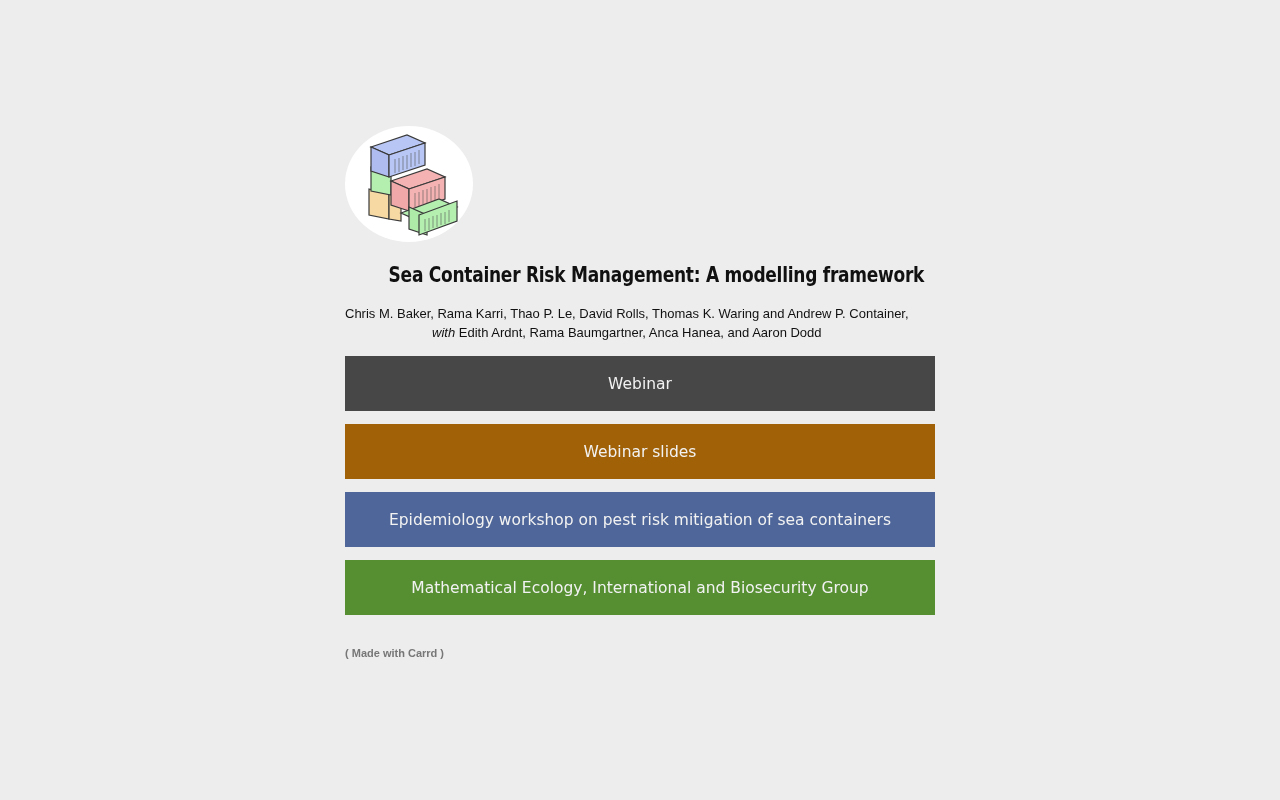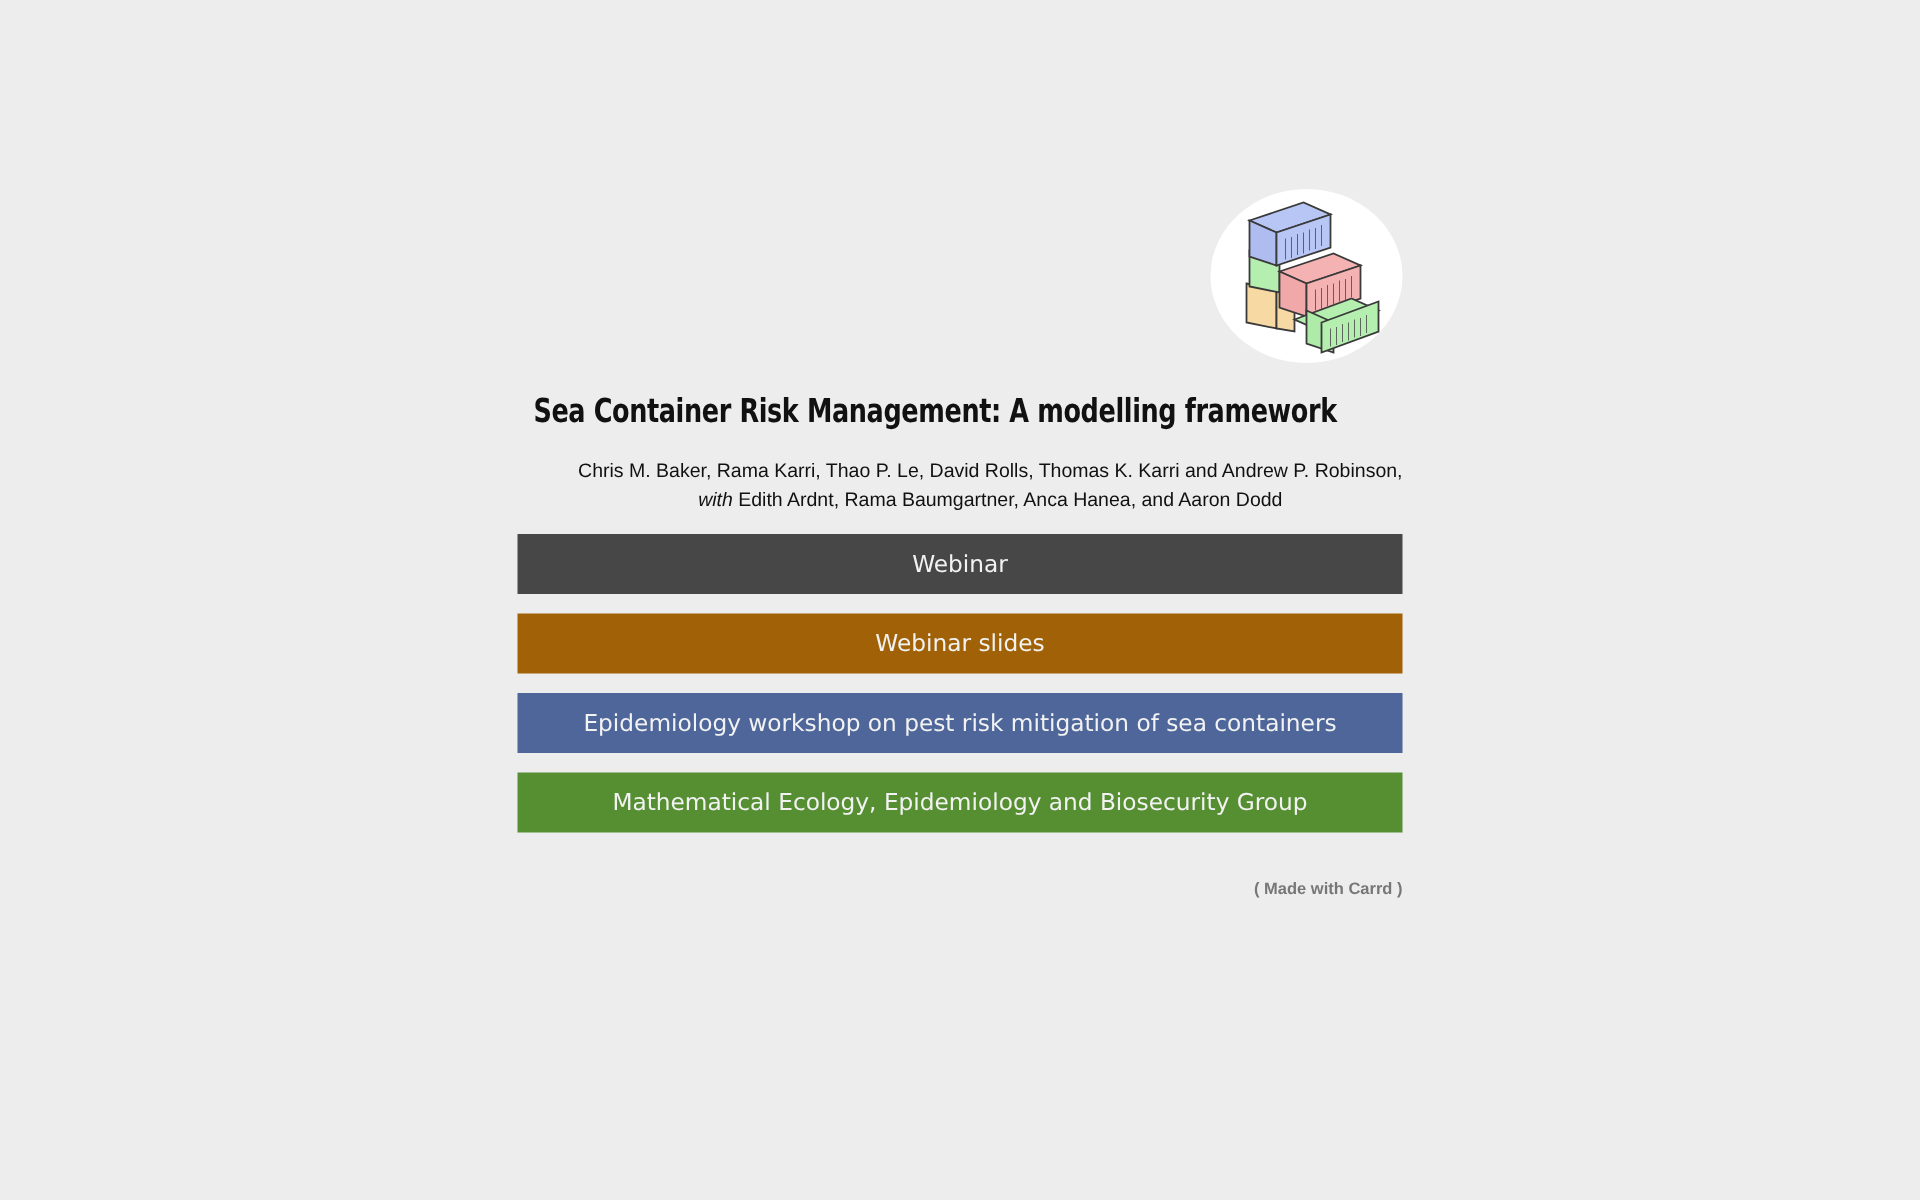--- a/index.html
+++ b/index.html
@@ -4,21 +4,21 @@
 <style>
   html, body { margin: 0; padding: 0; }
   body {
     width: 1280px; height: 800px;
     background: #ededed;
     font-family: "Liberation Sans", sans-serif;
     overflow: hidden;
   }
   .wrap {
     position: absolute; left: 345px; top: 126px; width: 590px;
-    display: flex; flex-direction: column; align-items: flex-end;
+    display: flex; flex-direction: column; align-items: flex-start;
   }
   .logo {
     width: 128px; height: 116px; border-radius: 50%;
     background: #ffffff;
     display: flex; align-items: center; justify-content: center;
   }
   .title {
     margin-top: 18px;
     font-family: "DejaVu Sans Condensed", "DejaVu Sans", sans-serif;
     font-stretch: condensed;
@@ -27,21 +27,21 @@
     transform: scaleX(0.86);
     white-space: nowrap;
     line-height: 30px;
   }
   .authors {
     margin-top: 14px;
     font-size: 13px; color: #111; text-align: center; line-height: 19px;
   }
   .authors em { font-style: italic; }
   .btn {
-    width: 590px; height: 40px; margin-top: 13px;
+    width: 590px; height: 55px; margin-top: 13px;
     display: flex; align-items: center; justify-content: center;
     color: #f2f2f2; font-size: 15.5px;
     font-family: "DejaVu Sans", sans-serif;
     text-decoration: none;
     cursor: pointer;
   }
   .btn:first-of-type { margin-top: 0; }
   .btn-list { margin-top: 14px; display: flex; flex-direction: column; }
   .footer {
     margin-top: 32px; font-size: 11px; color: #777; font-weight: bold;
@@ -94,25 +94,25 @@
         <line x1="82" y1="84" x2="82" y2="96"></line>
           <line x1="86" y1="83" x2="86" y2="95"></line>
         <line x1="90" y1="81" x2="90" y2="93"></line>
       </g>
     </svg>
   </div>
 
   <div class="title">Sea Container Risk Management: A modelling framework</div>
 
   <div class="authors">
-    <div>Chris M. Baker, Rama Karri, Thao P. Le, David Rolls, Thomas K. Karri and Andrew P. Robinson,</div>
+    <div>Chris M. Baker, Rama Karri, Thao P. Le, David Rolls, Thomas K. Waring and Andrew P. Container,</div>
     <div><em>with</em><span> Edith Ardnt, Rama Baumgartner, Anca Hanea, and Aaron Dodd</span></div>
   </div>
 
   <div class="btn-list">
     <a class="btn" style="background:#474747">Webinar</a>
     <a class="btn" style="background:#a16207">Webinar slides</a>
     <a class="btn" style="background:#4e6699">Epidemiology workshop on pest risk mitigation of sea containers</a>
-    <a class="btn" style="background:#558f32">Mathematical Ecology, Epidemiology and Biosecurity Group</a>
+    <a class="btn" style="background:#558f32">Mathematical Ecology, International and Biosecurity Group</a>
   </div>
 
   <div class="footer">( Made with Carrd )</div>
 </div>
 
 </body></html>

